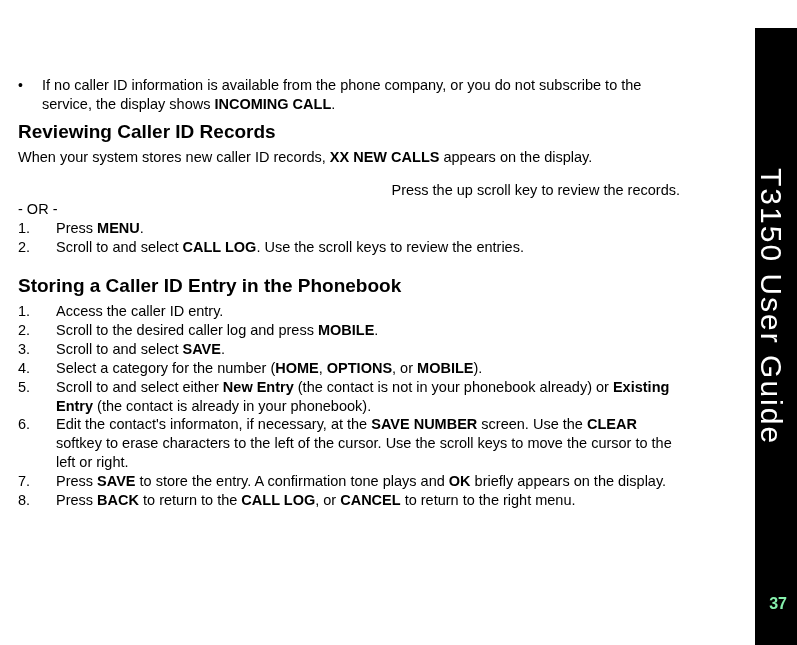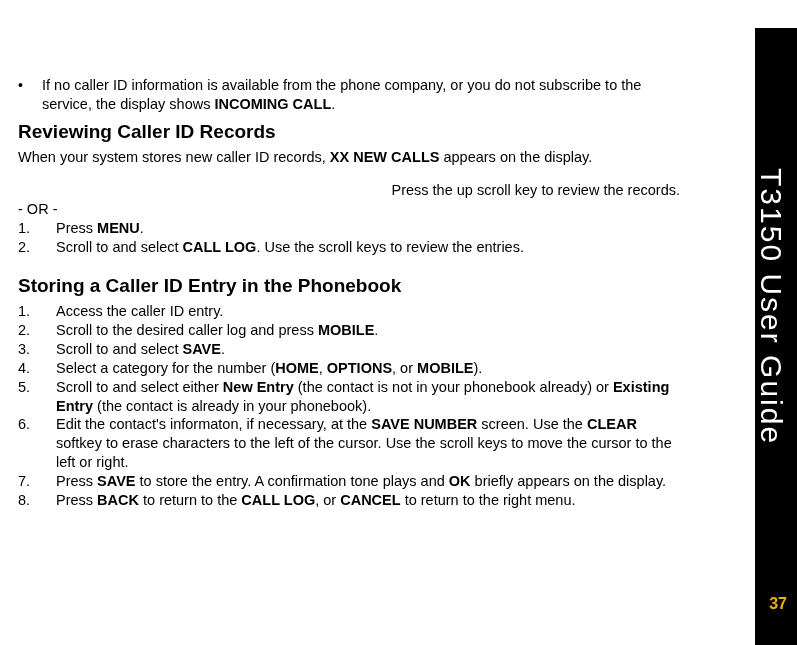--- a/index.html
+++ b/index.html
@@ -33,21 +33,21 @@
       color: white;
       font-size: 30px;
       font-weight: normal;
       letter-spacing: 2px;
       white-space: nowrap;
     }
     .page-number {
       position: absolute;
       right: 10px;
       bottom: 30px;
-      color: #eab308;
+      color: #86efac;
       font-weight: bold;
       font-size: 16px;
     }
     .content {
       padding: 76px 60px 0 18px;
       width: 740px;
     }
     .bullet-row {
       display: flex;
       margin-bottom: 6px;

